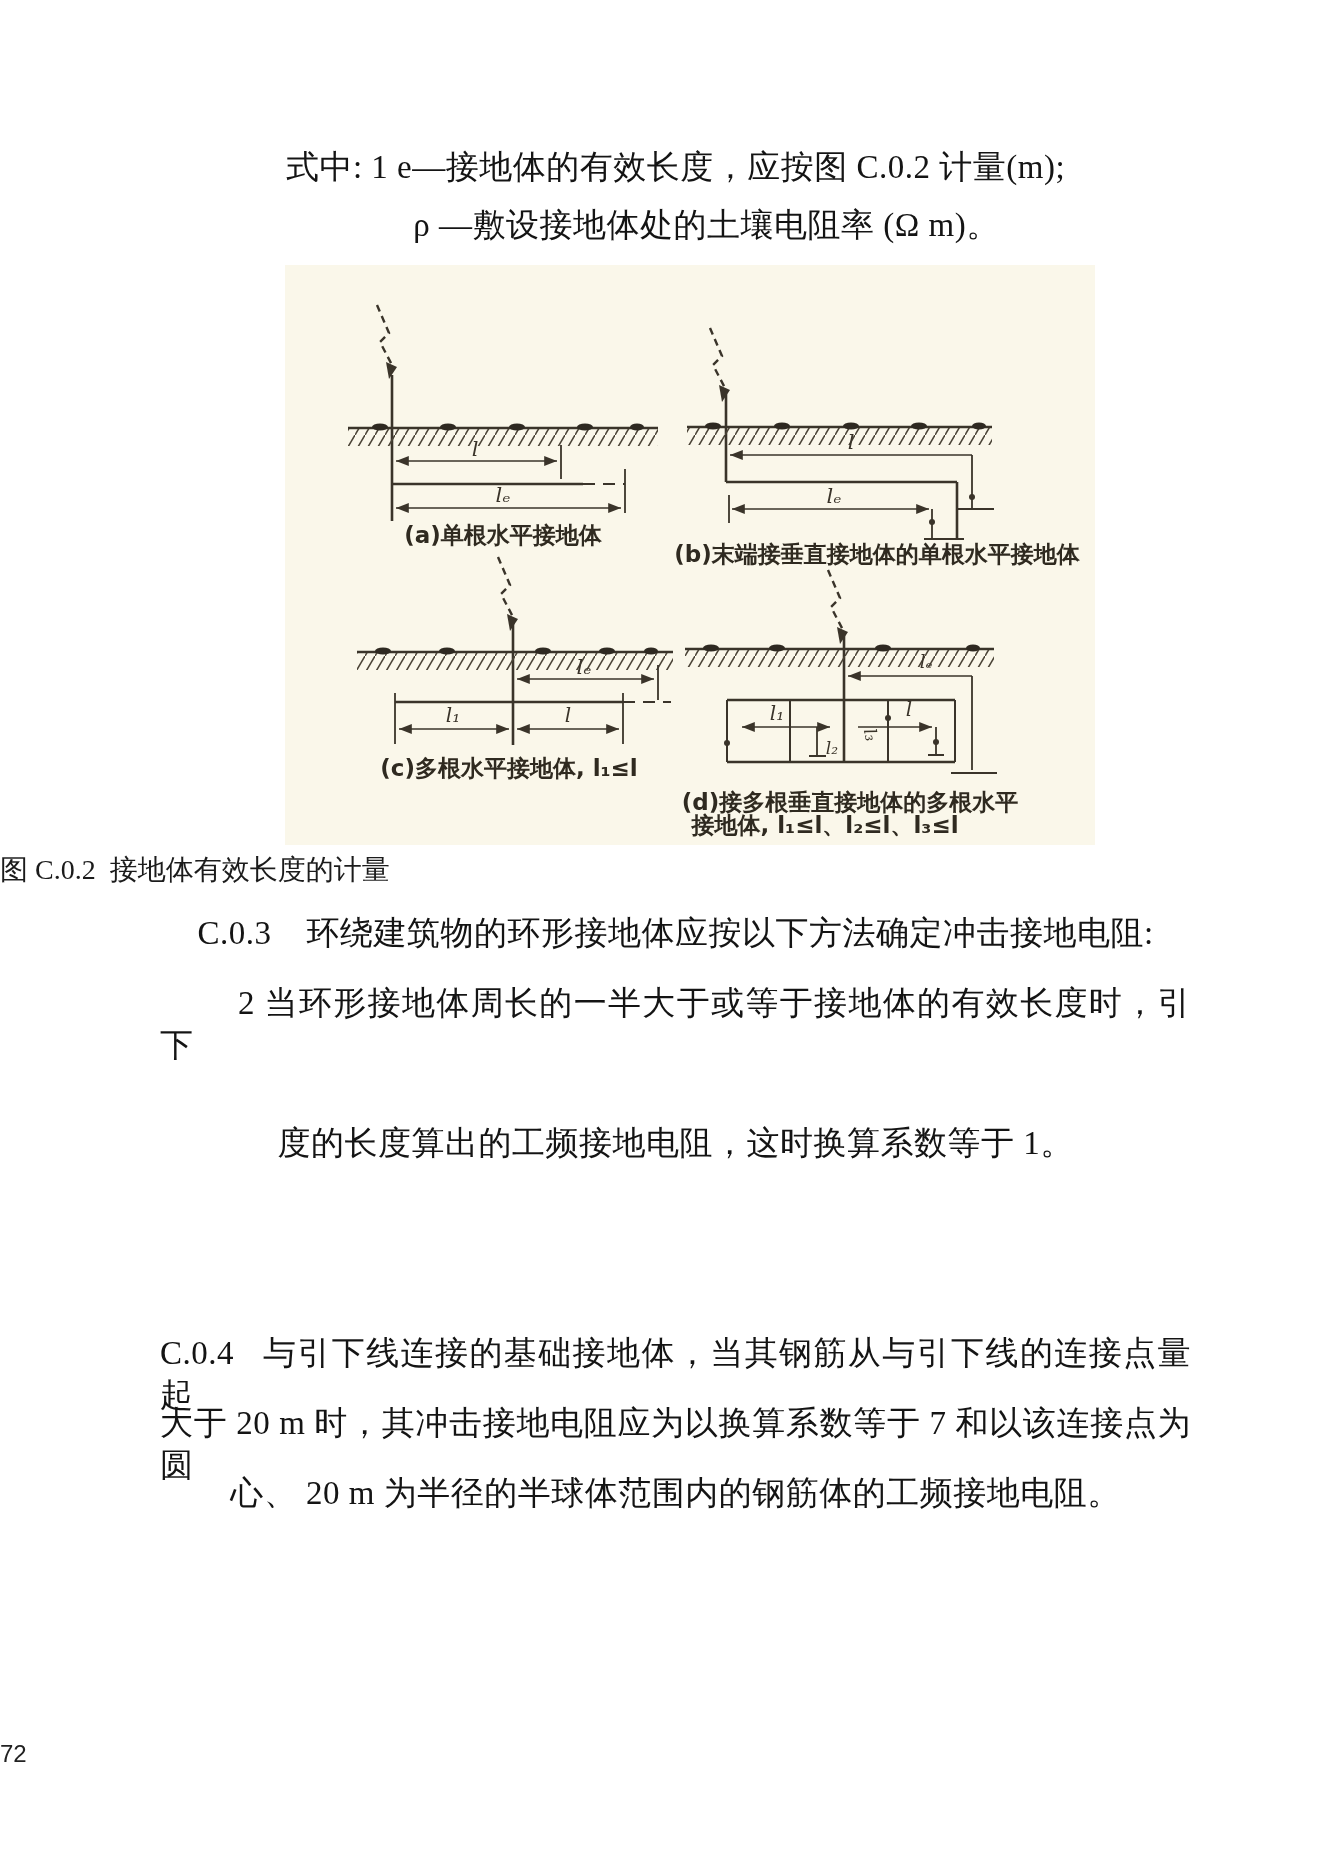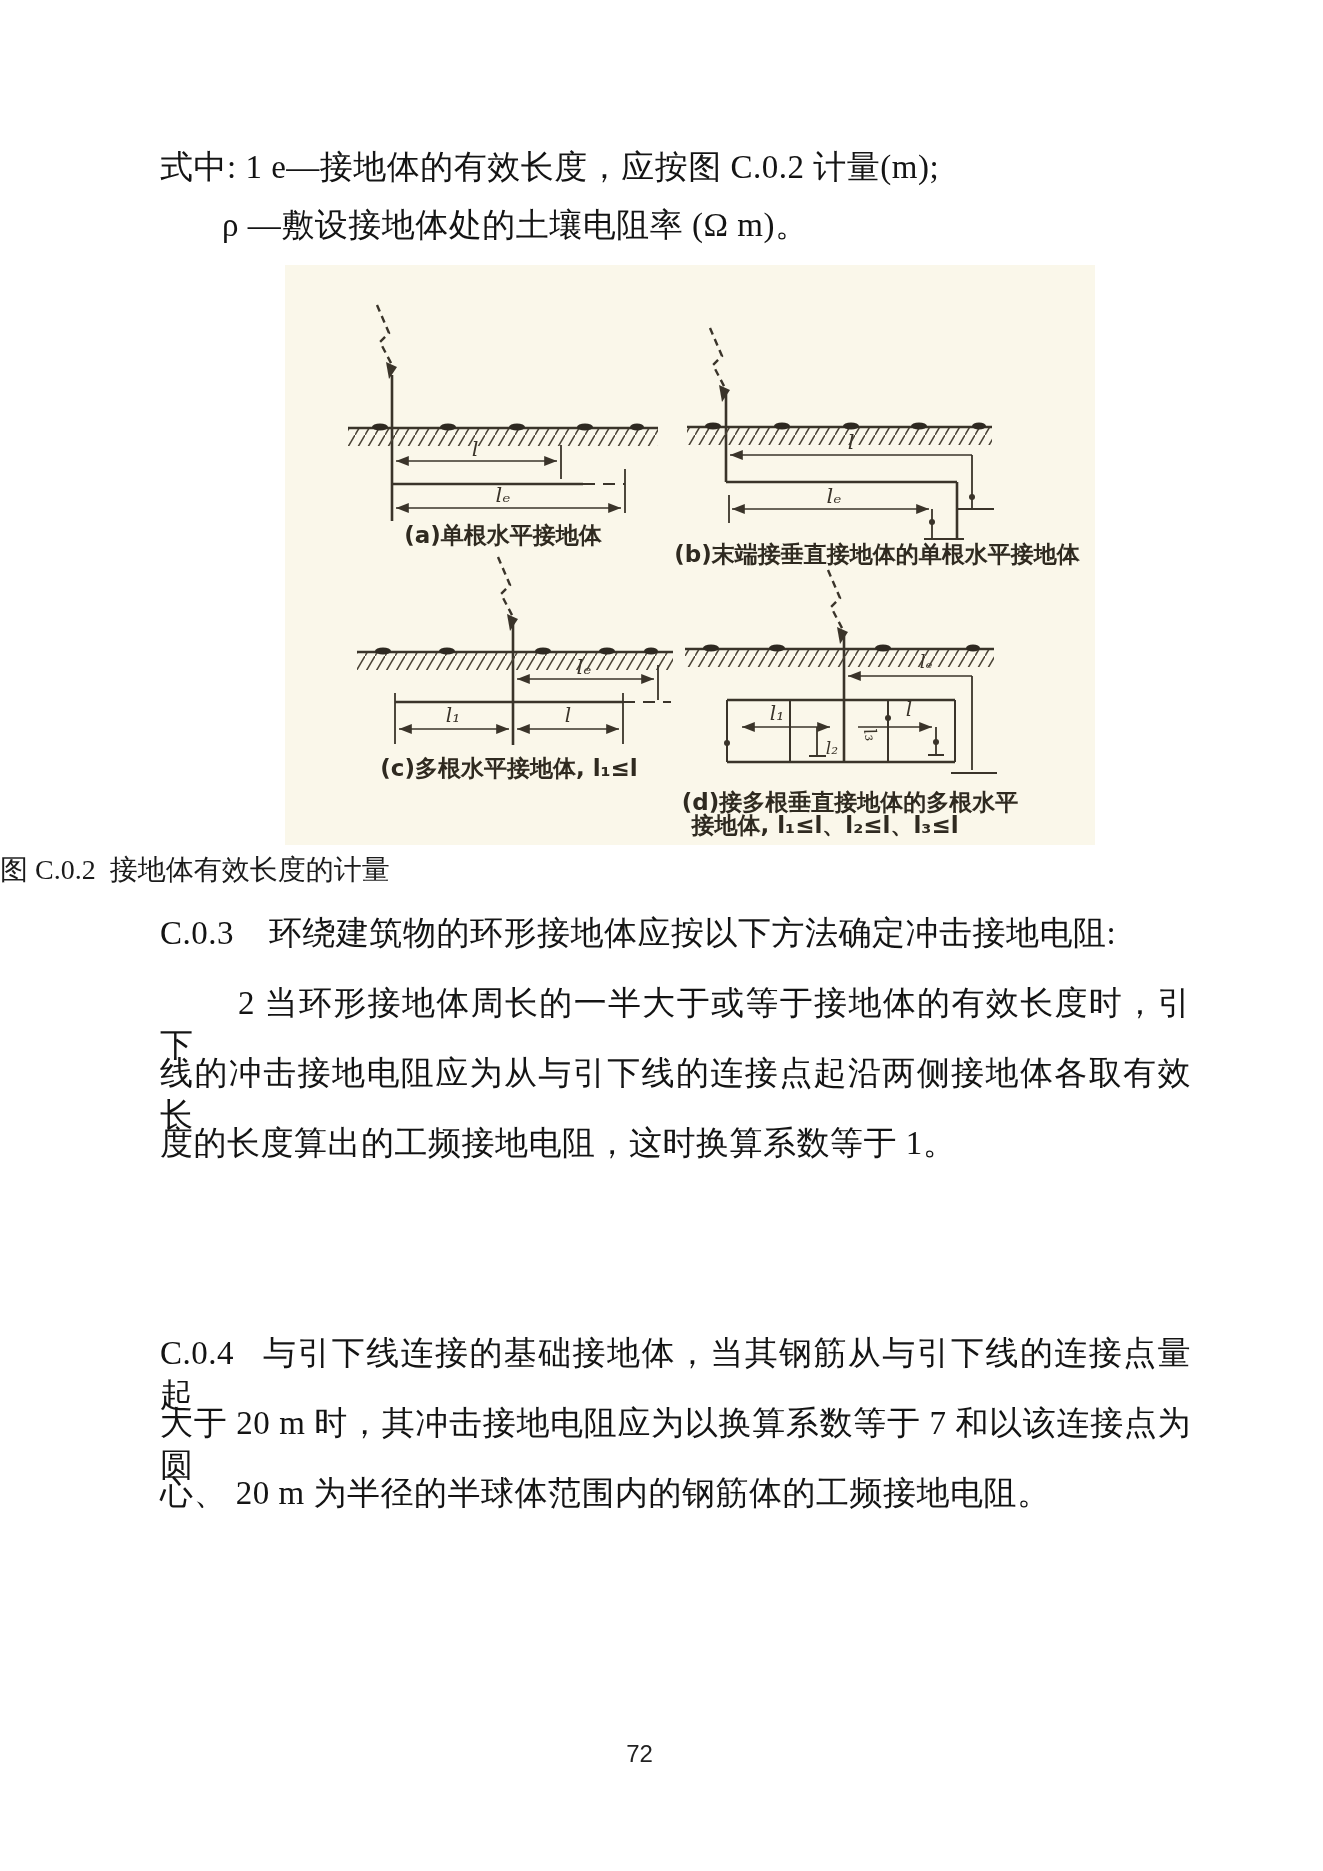--- a/index.html
+++ b/index.html
@@ -3,32 +3,32 @@
 <meta charset="utf-8">
 <style>
   html,body{margin:0;padding:0;}
   body{
     width:1323px;height:1871px;background:#ffffff;position:relative;
     font-family:"Liberation Serif","DejaVu Serif",serif;color:#141414;
   }
   .page{position:absolute;inset:0;}
   .line{
     position:absolute;left:160px;width:1031px;font-size:33px;line-height:42px;
-    white-space:pre-wrap;letter-spacing:0.5px;
+    white-space:pre-wrap;letter-spacing:0.5px;text-align:center;
   }
   .j{text-align:justify;text-align-last:justify;}
   .figure-scan{
     position:absolute;left:285px;top:265px;width:810px;height:580px;
   }
   .figcaption{
     position:absolute;left:0;top:851px;width:1323px;text-align:left;
     font-size:28px;white-space:pre;color:#1b1b1b;
   }
   .pagenum{
-    position:absolute;left:0;top:1740px;width:1279px;text-align:center;
+    position:absolute;left:0;top:1740px;width:1279px;
     font-size:24px;font-family:"Liberation Sans","DejaVu Sans",sans-serif;color:#222;
   }
   svg text{user-select:none;}
   .dimlbl{font-family:"DejaVu Serif","Liberation Serif",serif;font-style:italic;fill:#3a342a;}
   .scap{font-family:"DejaVu Sans","Liberation Sans",sans-serif;font-weight:bold;fill:#2f2a20;}
 </style>
 </head>
 <body>
 
 <div class="page">
@@ -165,20 +165,19 @@
       <line x1="643" y1="490" x2="659" y2="490" stroke="#3a342a" stroke-width="2"></line>
       <text x="565" y="545" class="scap" font-size="23" text-anchor="middle">(d)接多根垂直接地体的多根水平</text>
       <text x="540" y="568" class="scap" font-size="23" text-anchor="middle">接地体, l₁≤l、l₂≤l、l₃≤l</text>
     </g>
   </svg>
 
   <div class="figcaption">图 C.0.2  接地体有效长度的计量</div>
 
   <div class="line" style="top:912px">C.0.3    环绕建筑物的环形接地体应按以下方法确定冲击接地电阻:</div>
   <div class="line j" style="top:982px;text-indent:78px">2 当环形接地体周长的一半大于或等于接地体的有效长度时，引下</div>
-  <div class="line j" style="top:1052px">线的冲击接地电阻应为从与引下线的连接点起沿两侧接地体各取有效长</div>
   <div class="line" style="top:1122px">度的长度算出的工频接地电阻，这时换算系数等于 1。</div>
   <div class="line j" style="top:1332px">C.0.4   与引下线连接的基础接地体，当其钢筋从与引下线的连接点量起</div>
   <div class="line j" style="top:1402px">大于 20 m 时，其冲击接地电阻应为以换算系数等于 7 和以该连接点为圆</div>
   <div class="line" style="top:1472px">心、 20 m 为半径的半球体范围内的钢筋体的工频接地电阻。</div>
 
   <div class="pagenum">72</div>
 </div>
 
 </body></html>

